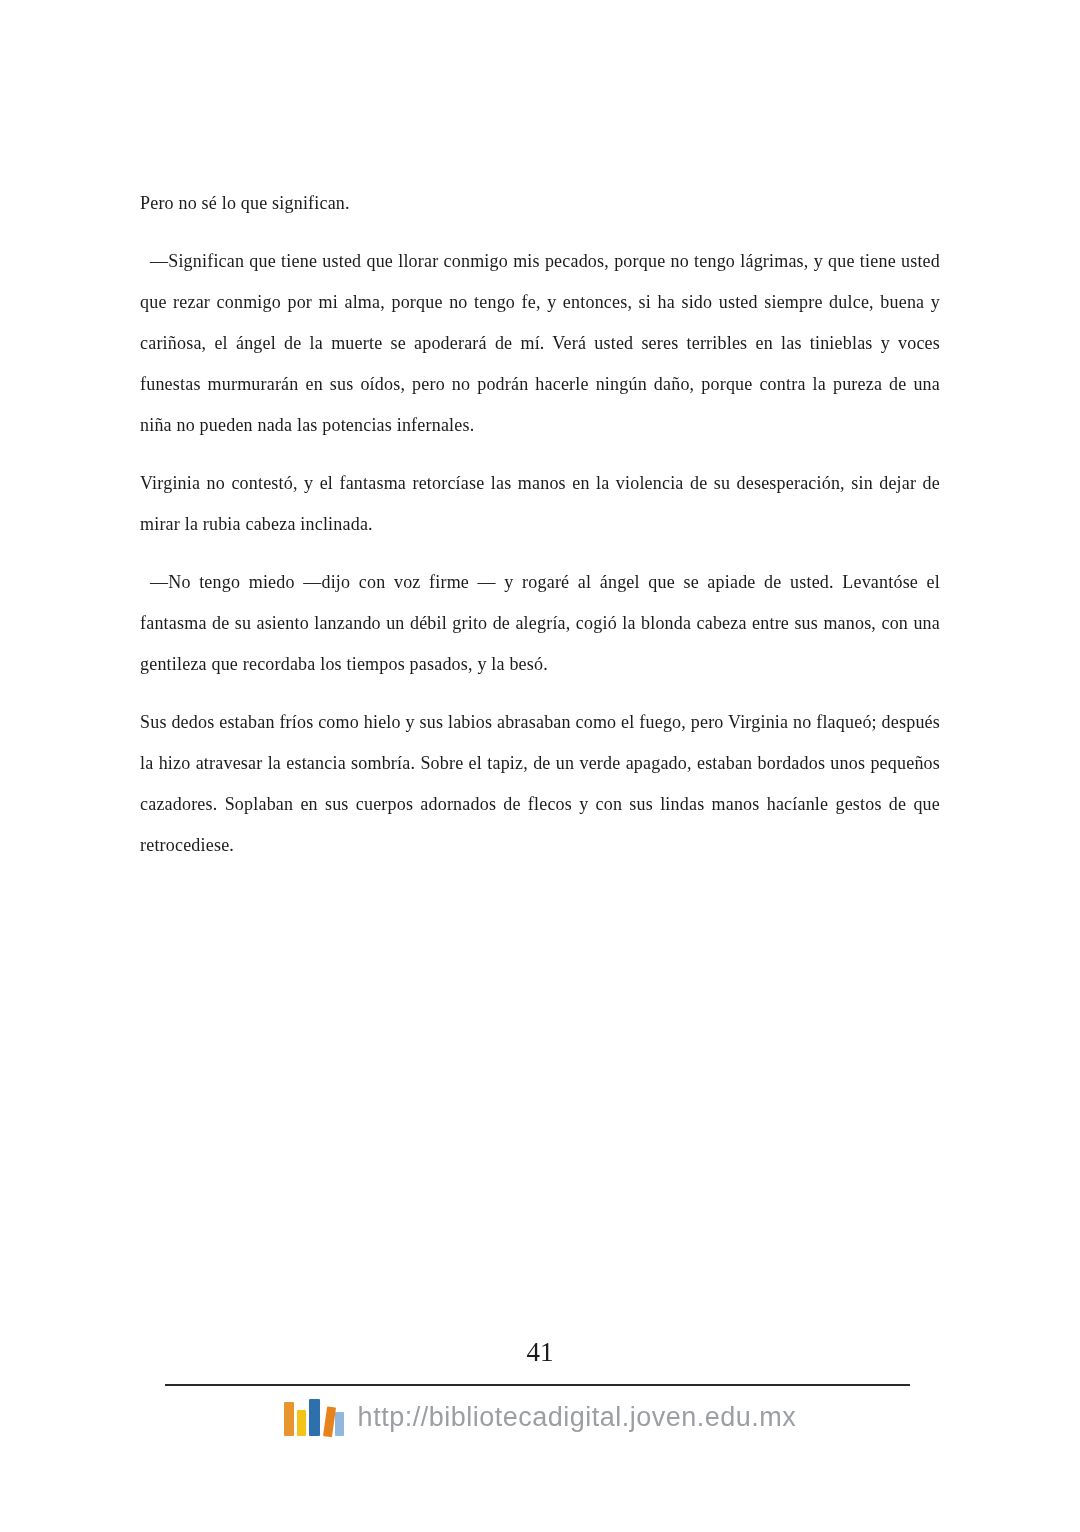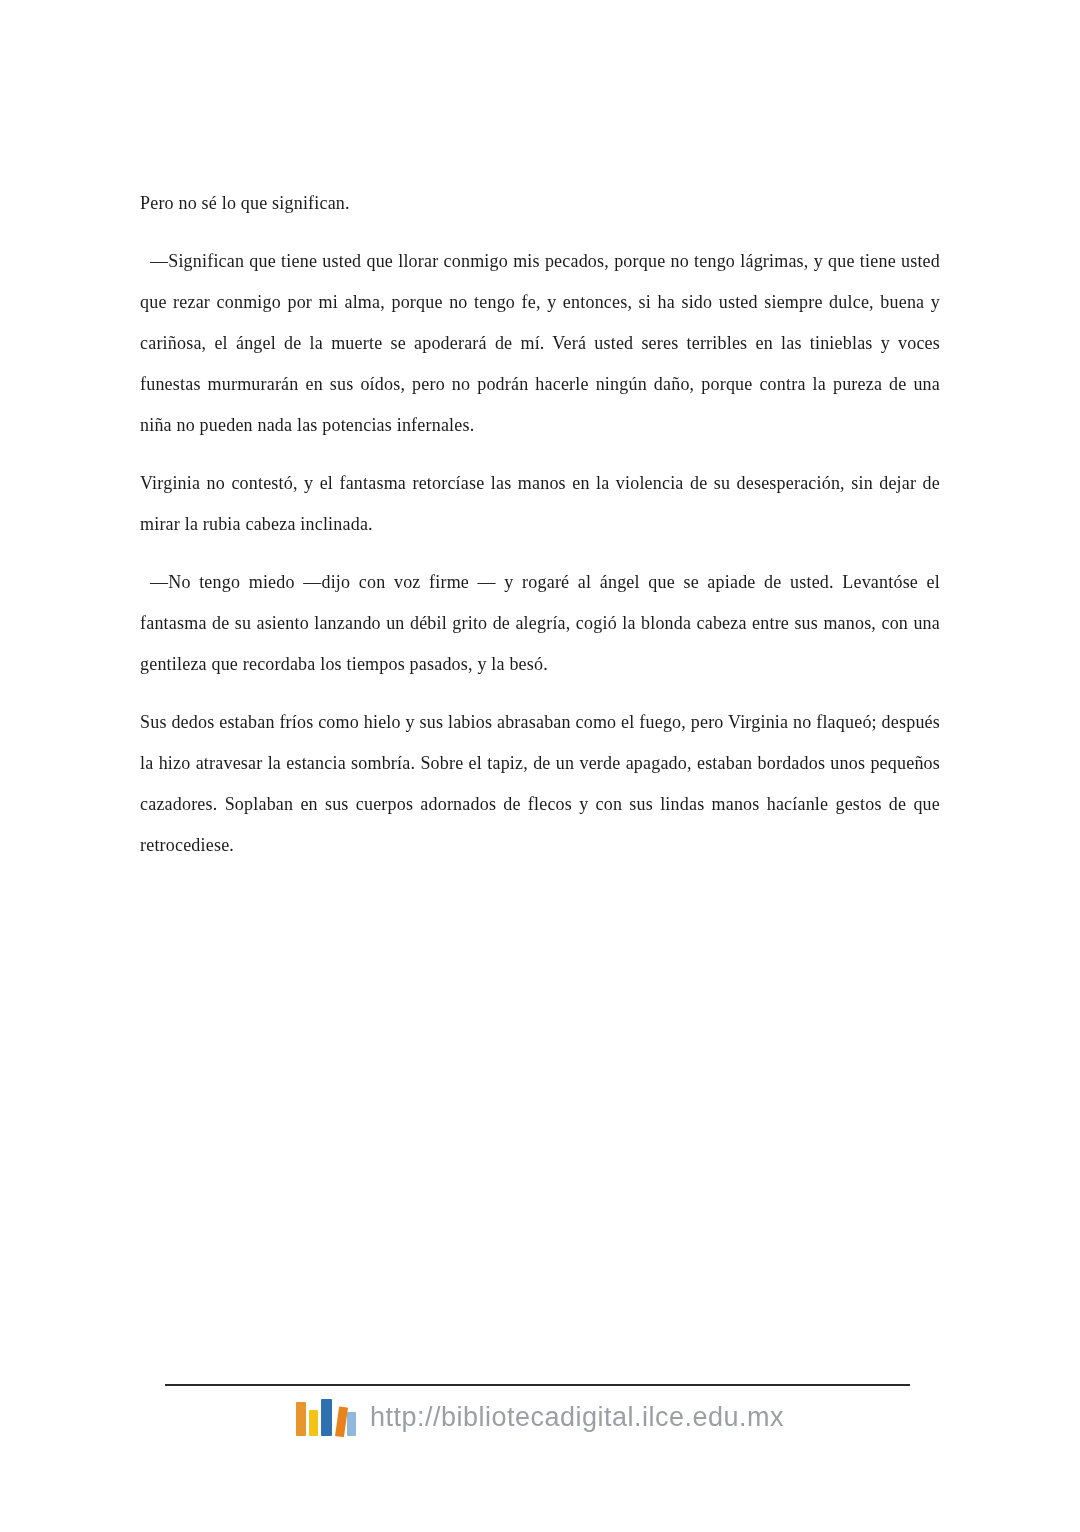--- a/index.html
+++ b/index.html
@@ -89,27 +89,28 @@
 <div class="page">
 
   <div class="content">
     <p>Pero no sé lo que significan.</p>
     <p class="dialog">—Significan que tiene usted que llorar conmigo mis pecados, porque no tengo lágrimas, y que tiene usted que rezar conmigo por mi alma, porque no tengo fe, y entonces, si ha sido usted siempre dulce, buena y cariñosa, el ángel de la muerte se apoderará de mí. Verá usted seres terribles en las tinieblas y voces funestas murmurarán en sus oídos, pero no podrán hacerle ningún daño, porque contra la pureza de una niña no pueden nada las potencias infernales.</p>
     <p>Virginia no contestó, y el fantasma retorcíase las manos en la violencia de su desesperación, sin dejar de mirar la rubia cabeza inclinada.</p>
     <p class="dialog">—No tengo miedo —dijo con voz firme — y rogaré al ángel que se apiade de usted. Levantóse el fantasma de su asiento lanzando un débil grito de alegría, cogió la blonda cabeza entre sus manos, con una gentileza que recordaba los tiempos pasados, y la besó.</p>
     <p>Sus dedos estaban fríos como hielo y sus labios abrasaban como el fuego, pero Virginia no flaqueó; después la hizo atravesar la estancia sombría. Sobre el tapiz, de un verde apagado, estaban bordados unos pequeños cazadores. Soplaban en sus cuerpos adornados de flecos y con sus lindas manos hacíanle gestos de que retrocediese.</p>
   </div>
 
+  <div class="page-number">41</div>
 
   <div class="rule"></div>
 
   <div class="footer">
     <span class="logo">
       <span class="bar b0" style="background: rgb(232, 149, 47);"></span>
       <span class="bar b1" style="background: rgb(243, 195, 23);"></span>
       <span class="bar b2" style="background: rgb(46, 111, 174);"></span>
       <span class="bar b3" style="background: rgb(232, 130, 28);"></span>
       <span class="bar b4" style="background: rgb(143, 184, 220);"></span>
     </span>
-    <span class="footer-url">http://bibliotecadigital.ilce.edu.mx</span>
+    <span class="footer-url">http://bibliotecadigital.joven.edu.mx</span>
   </div>
 
 </div>
 
 </body></html>

